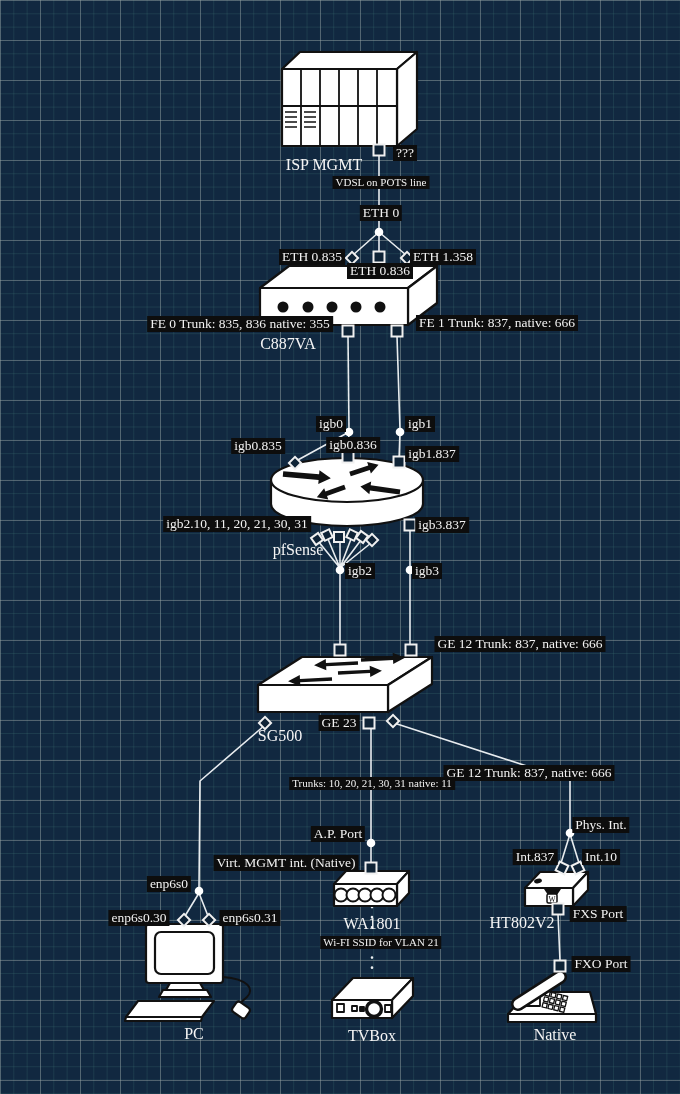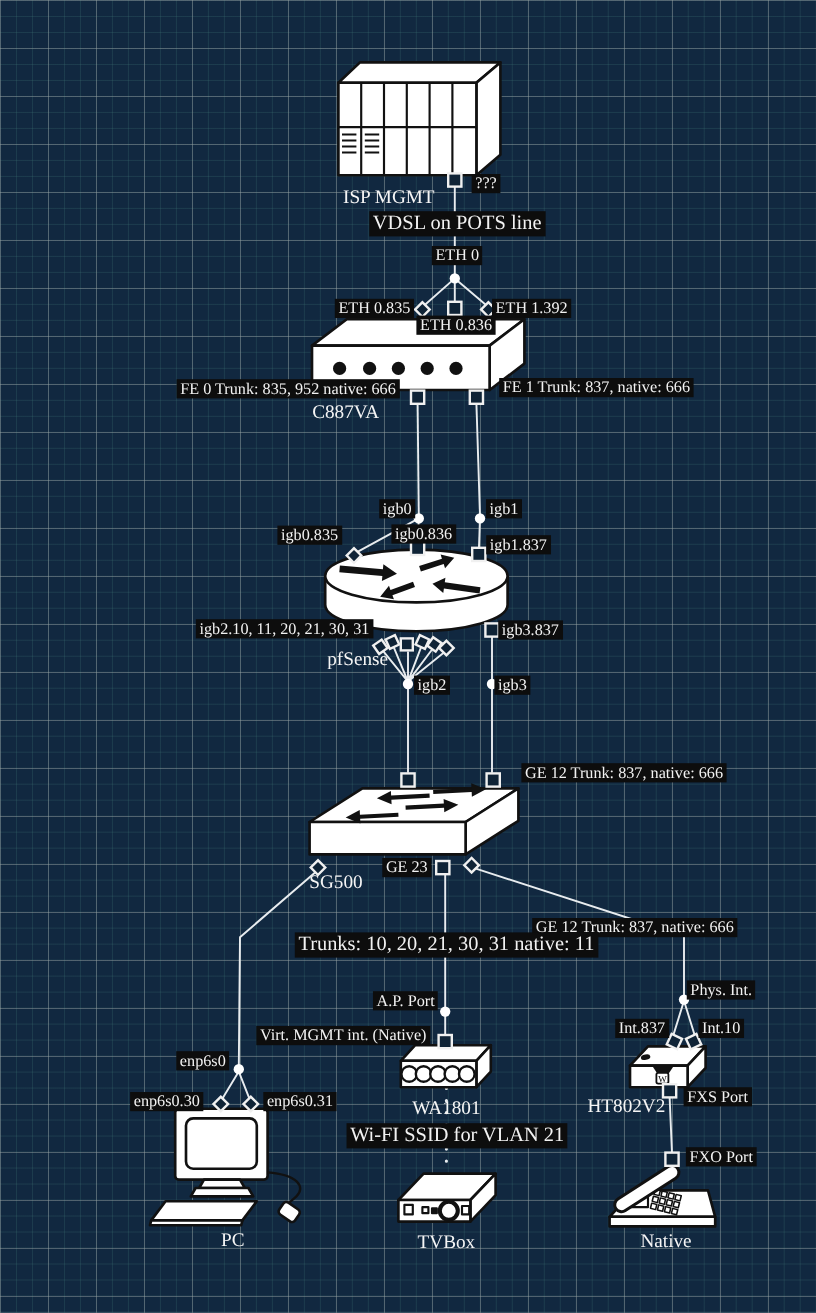--- a/index.html
+++ b/index.html
@@ -14,21 +14,21 @@
       linear-gradient(90deg, rgba(70,130,125,0.22) 1px, transparent 1px);
     background-size:40px 40px,40px 40px,13.33px 13.33px,13.33px 13.33px;
     font-family:"Liberation Serif","DejaVu Serif",serif;
   }
   svg.layer{position:absolute;left:0;top:0;}
   .lbl{
     position:absolute;transform:translateX(-50%);
     background:#0d0d0d;color:#f2f2f2;
     font-size:13.5px;line-height:1.22;padding:0 3px;white-space:nowrap;
   }
-  .lbl.sm{font-size:17px;}
+  .lbl.sm{font-size:11px;}
   .name{
     position:absolute;transform:translateX(-50%);
     color:#f5f5f5;font-size:16px;line-height:1.2;white-space:nowrap;
   }
 </style>
 </head>
 <body>
 
 <div class="canvas">
 
@@ -215,22 +215,22 @@
       <circle cx="371" cy="843" r="4.3"></circle>
       <circle cx="570" cy="833" r="4.3"></circle>
     </g>
   </svg>
 
   <div class="lbl" style="left:405px;top:145px">???</div>
   <div class="lbl sm" style="left:381px;top:176px">VDSL on POTS line</div>
   <div class="lbl" style="left:381px;top:205px">ETH 0</div>
   <div class="lbl" style="left:312px;top:249px">ETH 0.835</div>
   <div class="lbl" style="left:380px;top:263px">ETH 0.836</div>
-  <div class="lbl" style="left:443px;top:249px">ETH 1.392</div>
-  <div class="lbl" style="left:240px;top:316px">FE 0 Trunk: 835, 952 native: 666</div>
+  <div class="lbl" style="left:443px;top:249px">ETH 1.358</div>
+  <div class="lbl" style="left:240px;top:316px">FE 0 Trunk: 835, 836 native: 355</div>
   <div class="lbl" style="left:497px;top:315px">FE 1 Trunk: 837, native: 666</div>
   <div class="name" style="left:288px;top:334px">C887VA</div>
   <div class="lbl" style="left:331px;top:416px">igb0</div>
   <div class="lbl" style="left:420px;top:416px">igb1</div>
   <div class="lbl" style="left:353px;top:437px">igb0.836</div>
   <div class="lbl" style="left:258px;top:438px">igb0.835</div>
   <div class="lbl" style="left:432px;top:446px">igb1.837</div>
   <div class="lbl" style="left:237px;top:516px">igb2.10, 11, 20, 21, 30, 31</div>
   <div class="lbl" style="left:442px;top:517px">igb3.837</div>
   <div class="name" style="left:298px;top:540px">pfSense</div>

